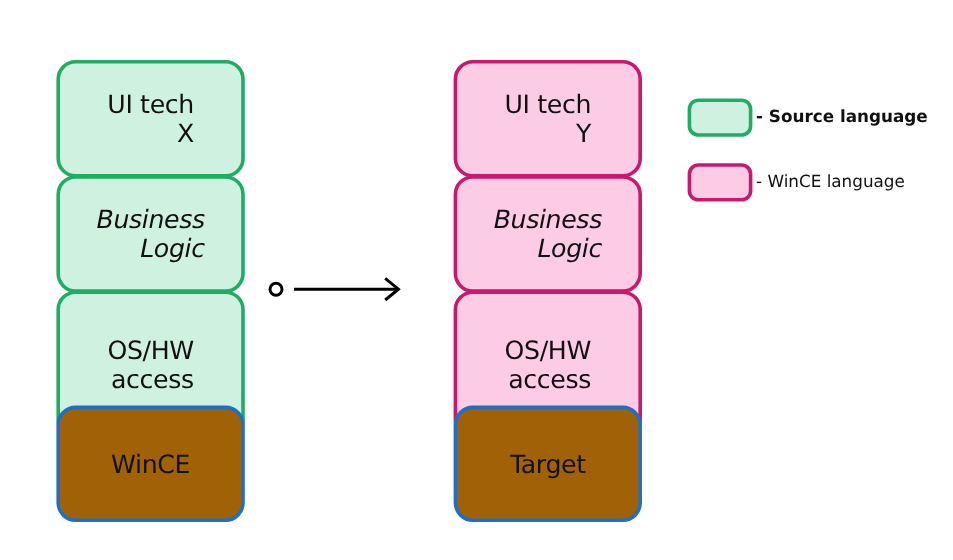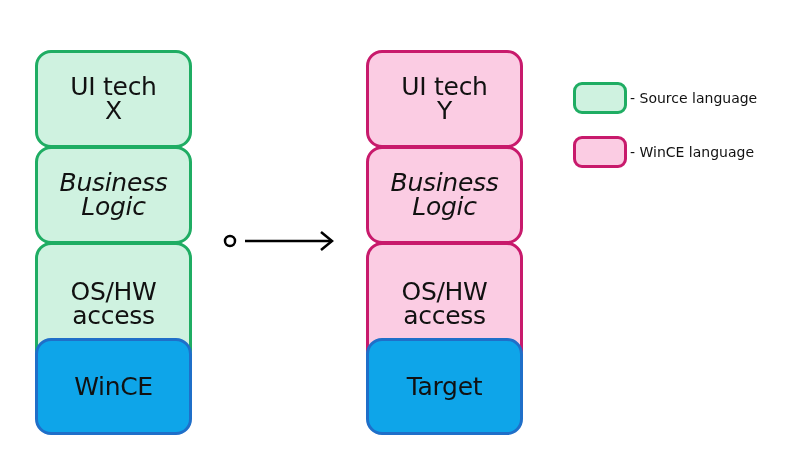--- a/index.html
+++ b/index.html
@@ -1,24 +1,24 @@
 <!DOCTYPE html>
 <html><head>
   <meta charset="utf-8">
   <style>
     html, body { margin: 0; padding: 0; background: #ffffff; }
     body { width: 794px; height: 467px; position: relative; overflow: hidden;
            font-family: "DejaVu Sans", "Liberation Sans", sans-serif; color: #111; }
     .box { position: absolute; box-sizing: border-box; border-width: 3px; border-style: solid;
            border-radius: 16px; display: flex; align-items: center; justify-content: center;
-           text-align: center; font-size: 25px; line-height: 24px; font-weight: 500;
-           white-space: pre-line; letter-spacing: -0.3px; }
+           text-align: right; font-size: 21px; line-height: 24px; font-weight: 500;
+           white-space: pre-line; letter-spacing: -0.3px; margin-left: 12px; }
     .src { background: #cff2e0; border-color: #1fad63; }
     .tgt { background: #fbcce3; border-color: #c81a6c; }
-    .os  { background: #0ea5e9; border-color: #1f6fc9; }
+    .os  { background: #a16207; border-color: #1f6fc9; }
     .col-l { left: 35px; width: 157px; }
     .col-r { left: 366px; width: 157px; }
     .r0 { top: 50px; height: 98px; }
     .r1 { top: 146px; height: 98px; font-style: italic; }
     .r2 { top: 242px; height: 124px; }
     .r3 { top: 338px; height: 97px; }
     .legend-swatch { position: absolute; left: 573px; width: 54px; height: 32px; box-sizing: border-box;
                      border-width: 3px; border-style: solid; border-radius: 9px; }
     .legend-text { position: absolute; left: 630px; font-size: 14px; line-height: 18px; }
     #arrow { position: absolute; left: 218px; top: 226px; }
@@ -49,16 +49,16 @@
 Y</div>
   <div class="box tgt col-r r1">Business
 Logic</div>
   <div class="box tgt col-r r2">OS/HW
 access</div>
   <div class="box os col-r r3">Target</div>
 </div>
 
 <div>
   <div class="legend-swatch src" style="top:82px;"></div>
-  <div class="legend-text" style="top:89px;">- Source language</div>
+  <div class="legend-text" style="top:89px;font-weight:bold;">- Source language</div>
   <div class="legend-swatch tgt" style="top:136px;"></div>
   <div class="legend-text" style="top:143px;">- WinCE language</div>
 </div>
 
 </body></html>

